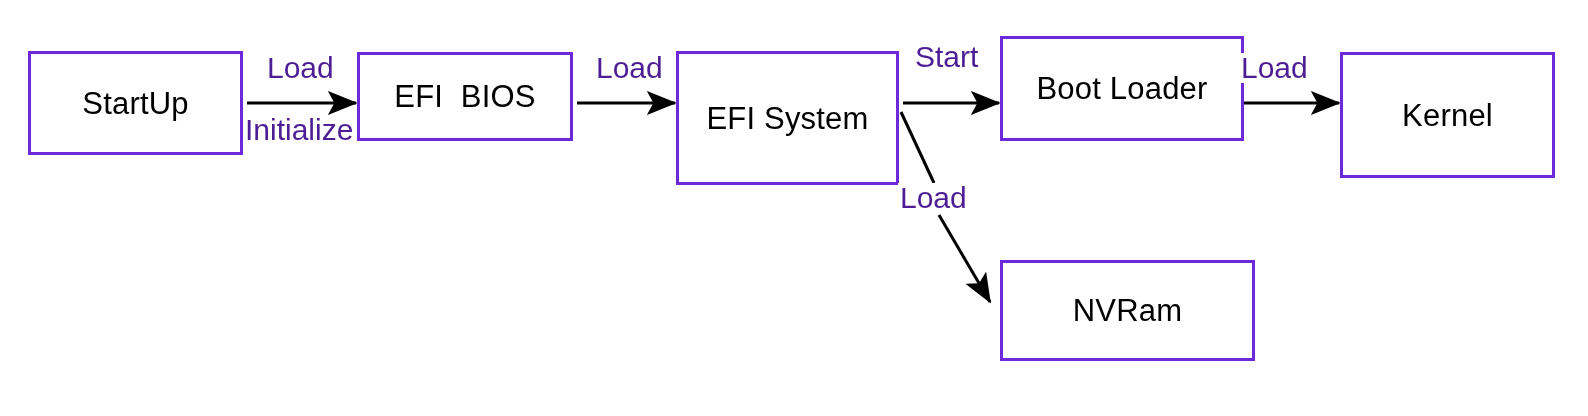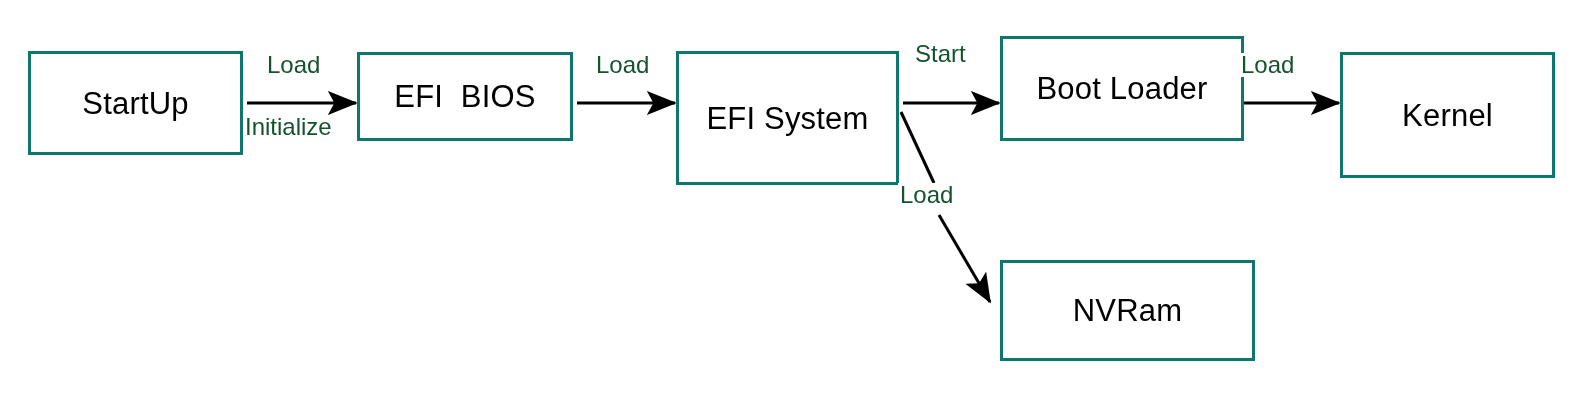--- a/index.html
+++ b/index.html
@@ -23,36 +23,36 @@
     position: absolute;
     left: 0;
     top: 0;
     width: 1588px;
     height: 416px;
     pointer-events: none;
   }
   .node {
     position: absolute;
     box-sizing: border-box;
-    border: 3px solid #0f766e;
+    border: 3px solid #6d28d9;
     background: #ffffff;
     display: flex;
     align-items: center;
     justify-content: center;
     font-size: 31px;
     line-height: 1;
     letter-spacing: 0.2px;
     white-space: pre;
     color: #000000;
   }
   .edge-label {
     position: absolute;
-    font-size: 24px;
+    font-size: 30px;
     line-height: 1;
-    color: #14532d;
+    color: #4c1d95;
     background: #ffffff;
     white-space: pre;
     padding: 0 2px;
   }
   .node-startup   { left: 28px;   top: 51px;  width: 215px; height: 104px; }
   .node-efibios   { left: 357px;  top: 52px;  width: 216px; height: 89px; }
   .node-efisystem { left: 676px;  top: 51px;  width: 223px; height: 134px; }
   .node-bootloader{ left: 1000px; top: 36px;  width: 244px; height: 105px; }
   .node-kernel    { left: 1340px; top: 52px;  width: 215px; height: 126px; }
   .node-nvram     { left: 1000px; top: 260px; width: 255px; height: 101px; }

